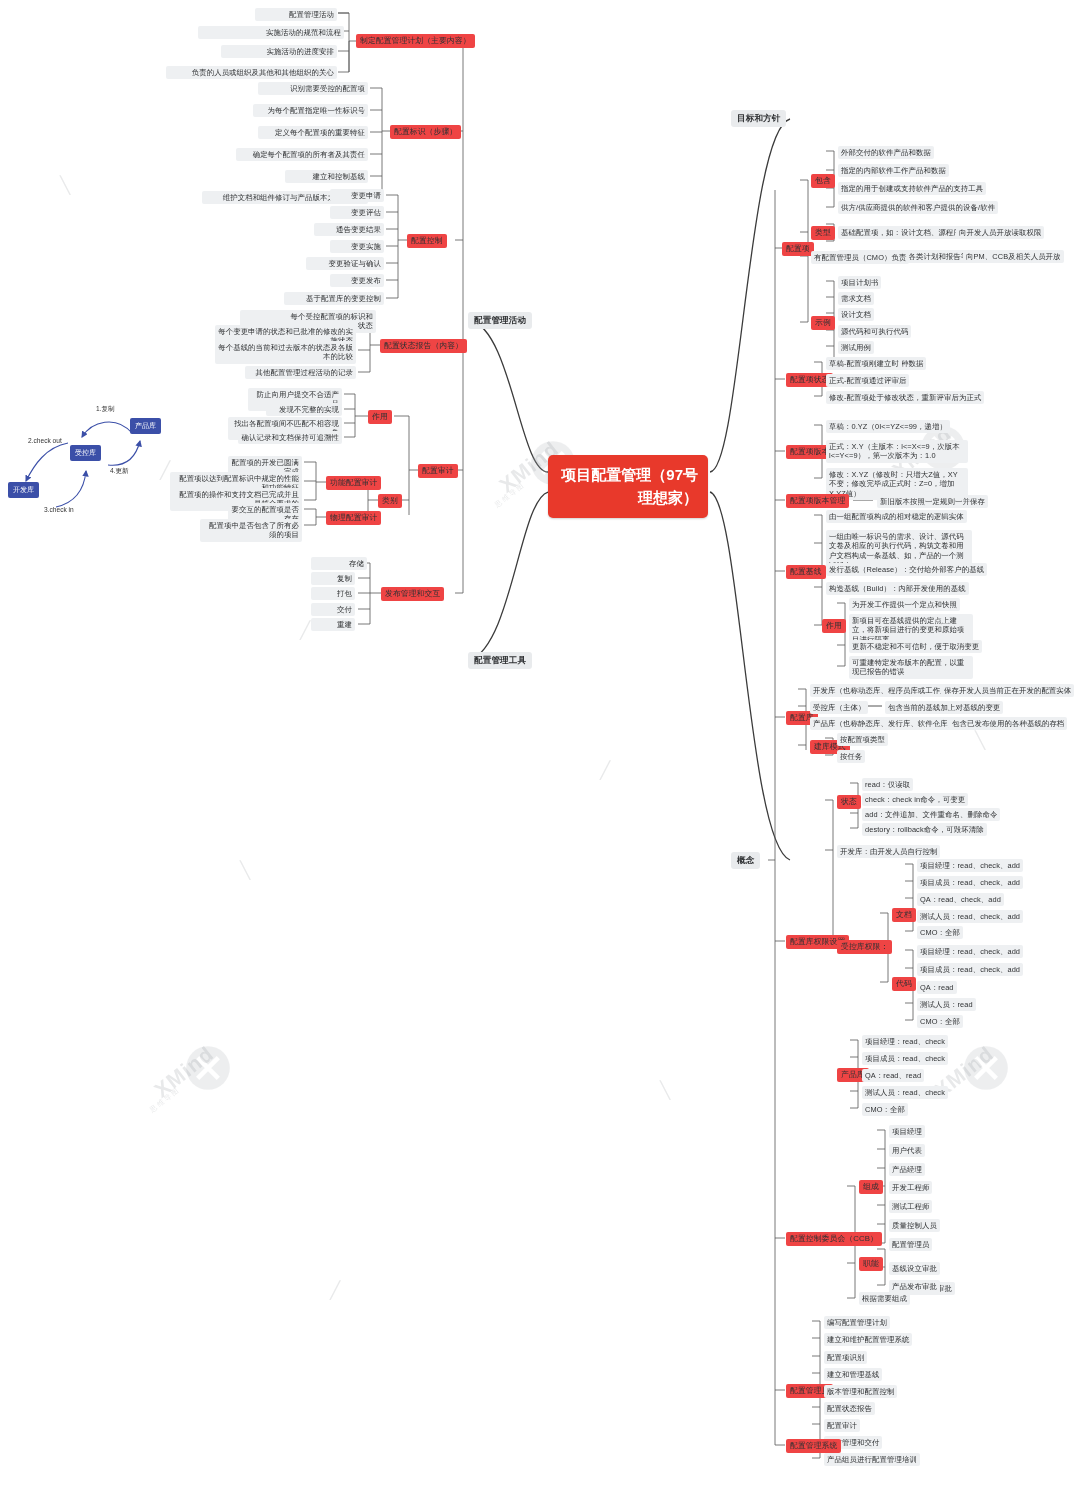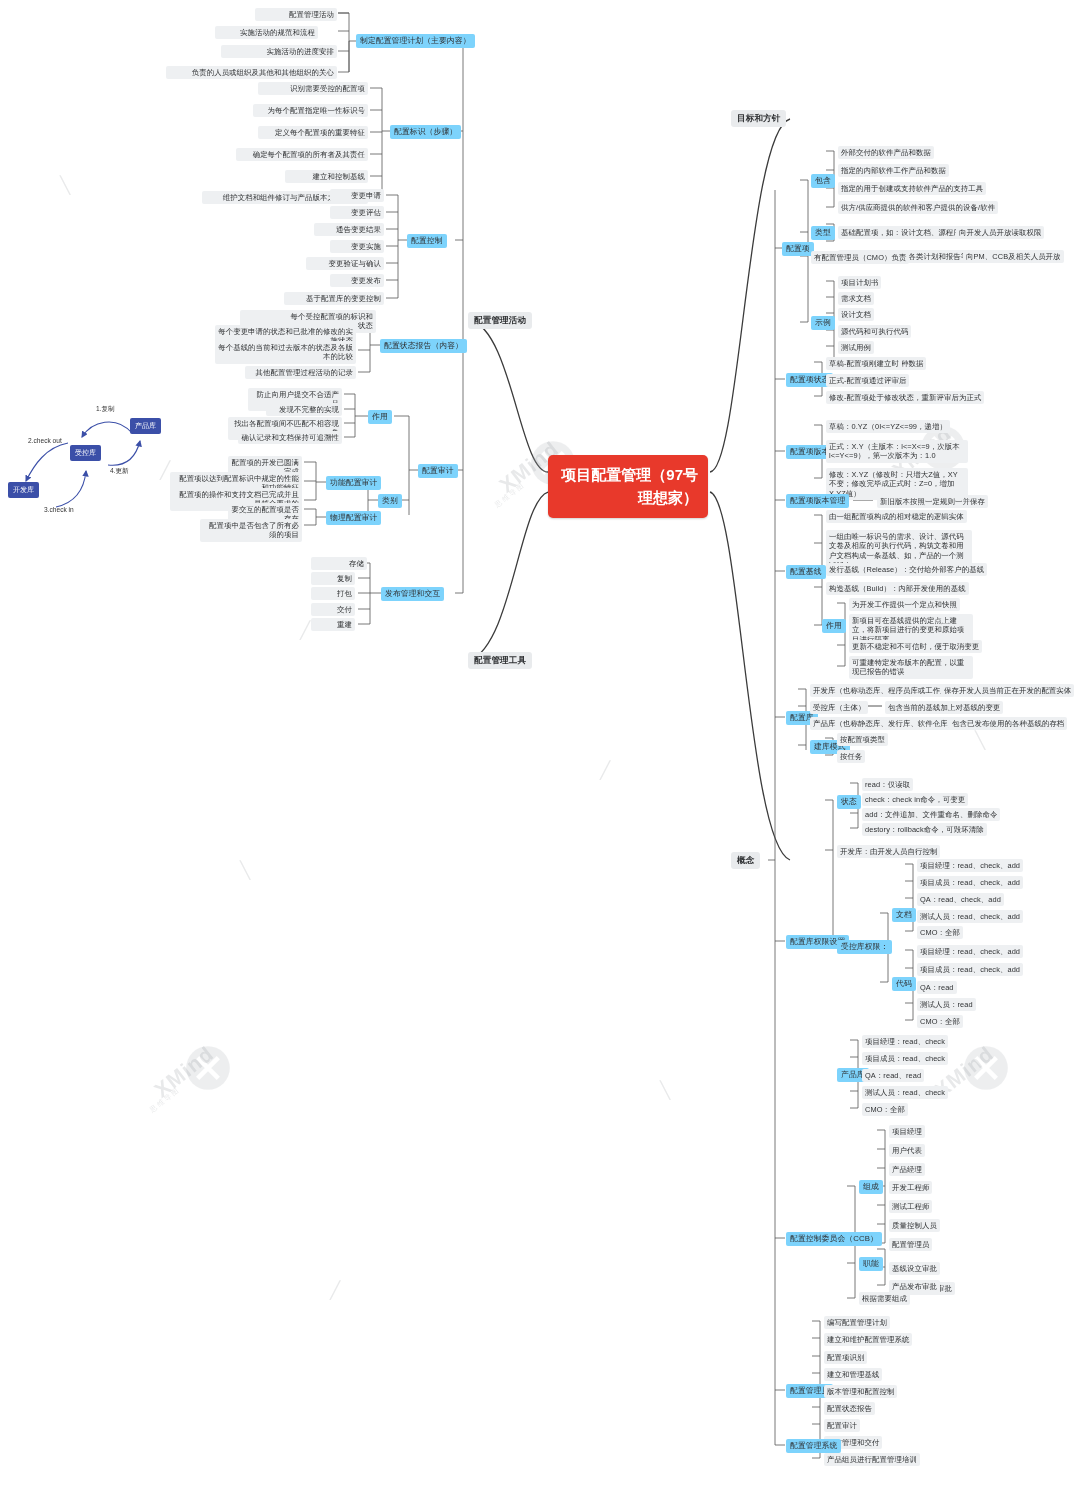--- a/index.html
+++ b/index.html
@@ -31,21 +31,21 @@
 
   .node.lvl1 {
     font-size:8.6px;
     font-weight:bold;
     background:#e9ebed;
     padding:3px 6px;
     border-radius:3px;
   }
   .node.lvl2 {
     font-size:7.8px;
-    background:#7dd3fc;
+    background:#ef4444;
     padding:2px 4px;
   }
 
   #root {
     position:absolute;
     background:#e8392b;
     color:#fff;
     font-weight:bold;
     font-size:15px;
     line-height:1.5;
@@ -402,21 +402,21 @@
     <div class="repo-box" style="left:70px;  top:60px;">受控库</div>
     <div class="repo-box" style="left:8px;   top:97px;">开发库</div>
     <div class="repo-label" style="left:96px; top:20px;">1.复制</div>
     <div class="repo-label" style="left:28px; top:52px;">2.check out</div>
     <div class="repo-label" style="left:44px; top:121px;">3.check in</div>
     <div class="repo-label" style="left:110px; top:82px;">4.更新</div>
   </div>
 
   <div class="node lvl2 l" style="left:356px; top:34px;">制定配置管理计划（主要内容）</div>
   <div class="node r" style="left:255px; top:8px;  width:82px;">配置管理活动</div>
-  <div class="node r" style="left:215px; top:26px; width:103px;">实施活动的规范和流程</div>
+  <div class="node r" style="left:198px; top:26px; width:146px;">实施活动的规范和流程</div>
   <div class="node r" style="left:221px; top:45px; width:116px;">实施活动的进度安排</div>
   <div class="node r" style="left:166px; top:66px; width:171px;">负责的人员或组织及其他和其他组织的关心</div>
 
   <div class="node lvl2 l" style="left:390px; top:125px;text-align:right;">配置标识（步骤）</div>
   <div class="node r" style="left:258px; top:82px;  width:110px;">识别需要受控的配置项</div>
   <div class="node r" style="left:253px; top:104px; width:115px;">为每个配置指定唯一性标识号</div>
   <div class="node r" style="left:258px; top:126px; width:110px;">定义每个配置项的重要特征</div>
   <div class="node r" style="left:236px; top:148px; width:132px;">确定每个配置项的所有者及其责任</div>
   <div class="node r" style="left:285px; top:170px; width:83px;">建立和控制基线</div>
   <div class="node r" style="left:202px; top:191px; width:166px;">维护文档和组件修订与产品版本之间的关系</div>

